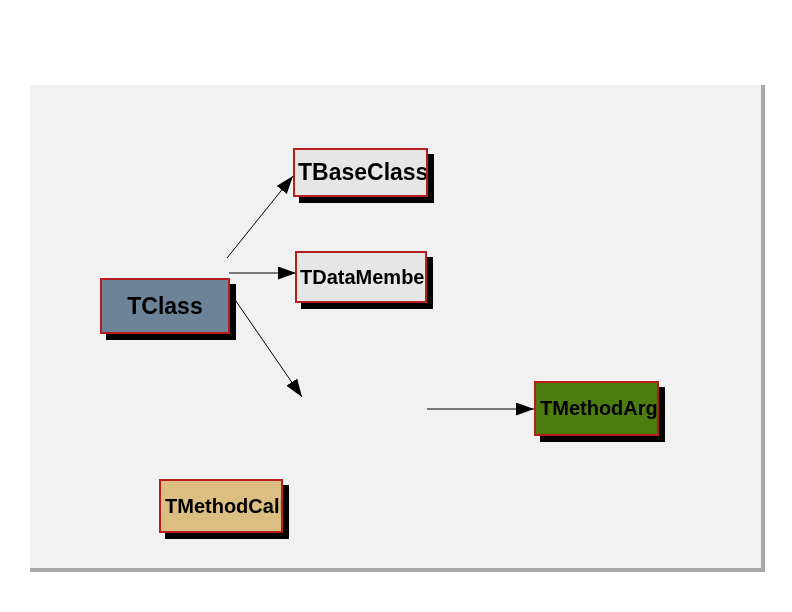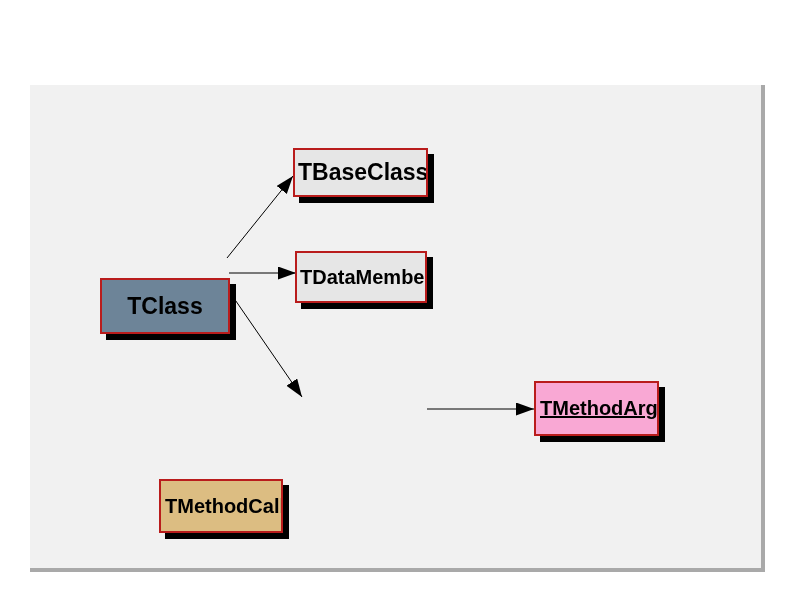--- a/index.html
+++ b/index.html
@@ -72,21 +72,21 @@
 
     <div class="node n-tbaseclass" style="background-color: rgb(230, 230, 230); color: rgb(0, 0, 0);">
       <span class="node-label">TBaseClass</span>
     </div>
 
     <div class="node n-tdatamember" style="background-color: rgb(230, 230, 230); color: rgb(0, 0, 0);">
       <span class="node-label">TDataMember</span>
     </div>
 
 
-    <div class="node n-tmethodarg" style="background-color: #f9a8d4; color: rgb(0, 0, 0); text-decoration: underline;">
+    <div class="node n-tmethodarg" style="background-color: #4d7c0f; color: rgb(0, 0, 0);">
       <span class="node-label">TMethodArg</span>
     </div>
 
     <div class="node n-tmethodcall" style="background-color: rgb(220, 189, 130); color: rgb(0, 0, 0);">
       <span class="node-label">TMethodCall</span>
     </div>
 
   </div>
 </div>
 

